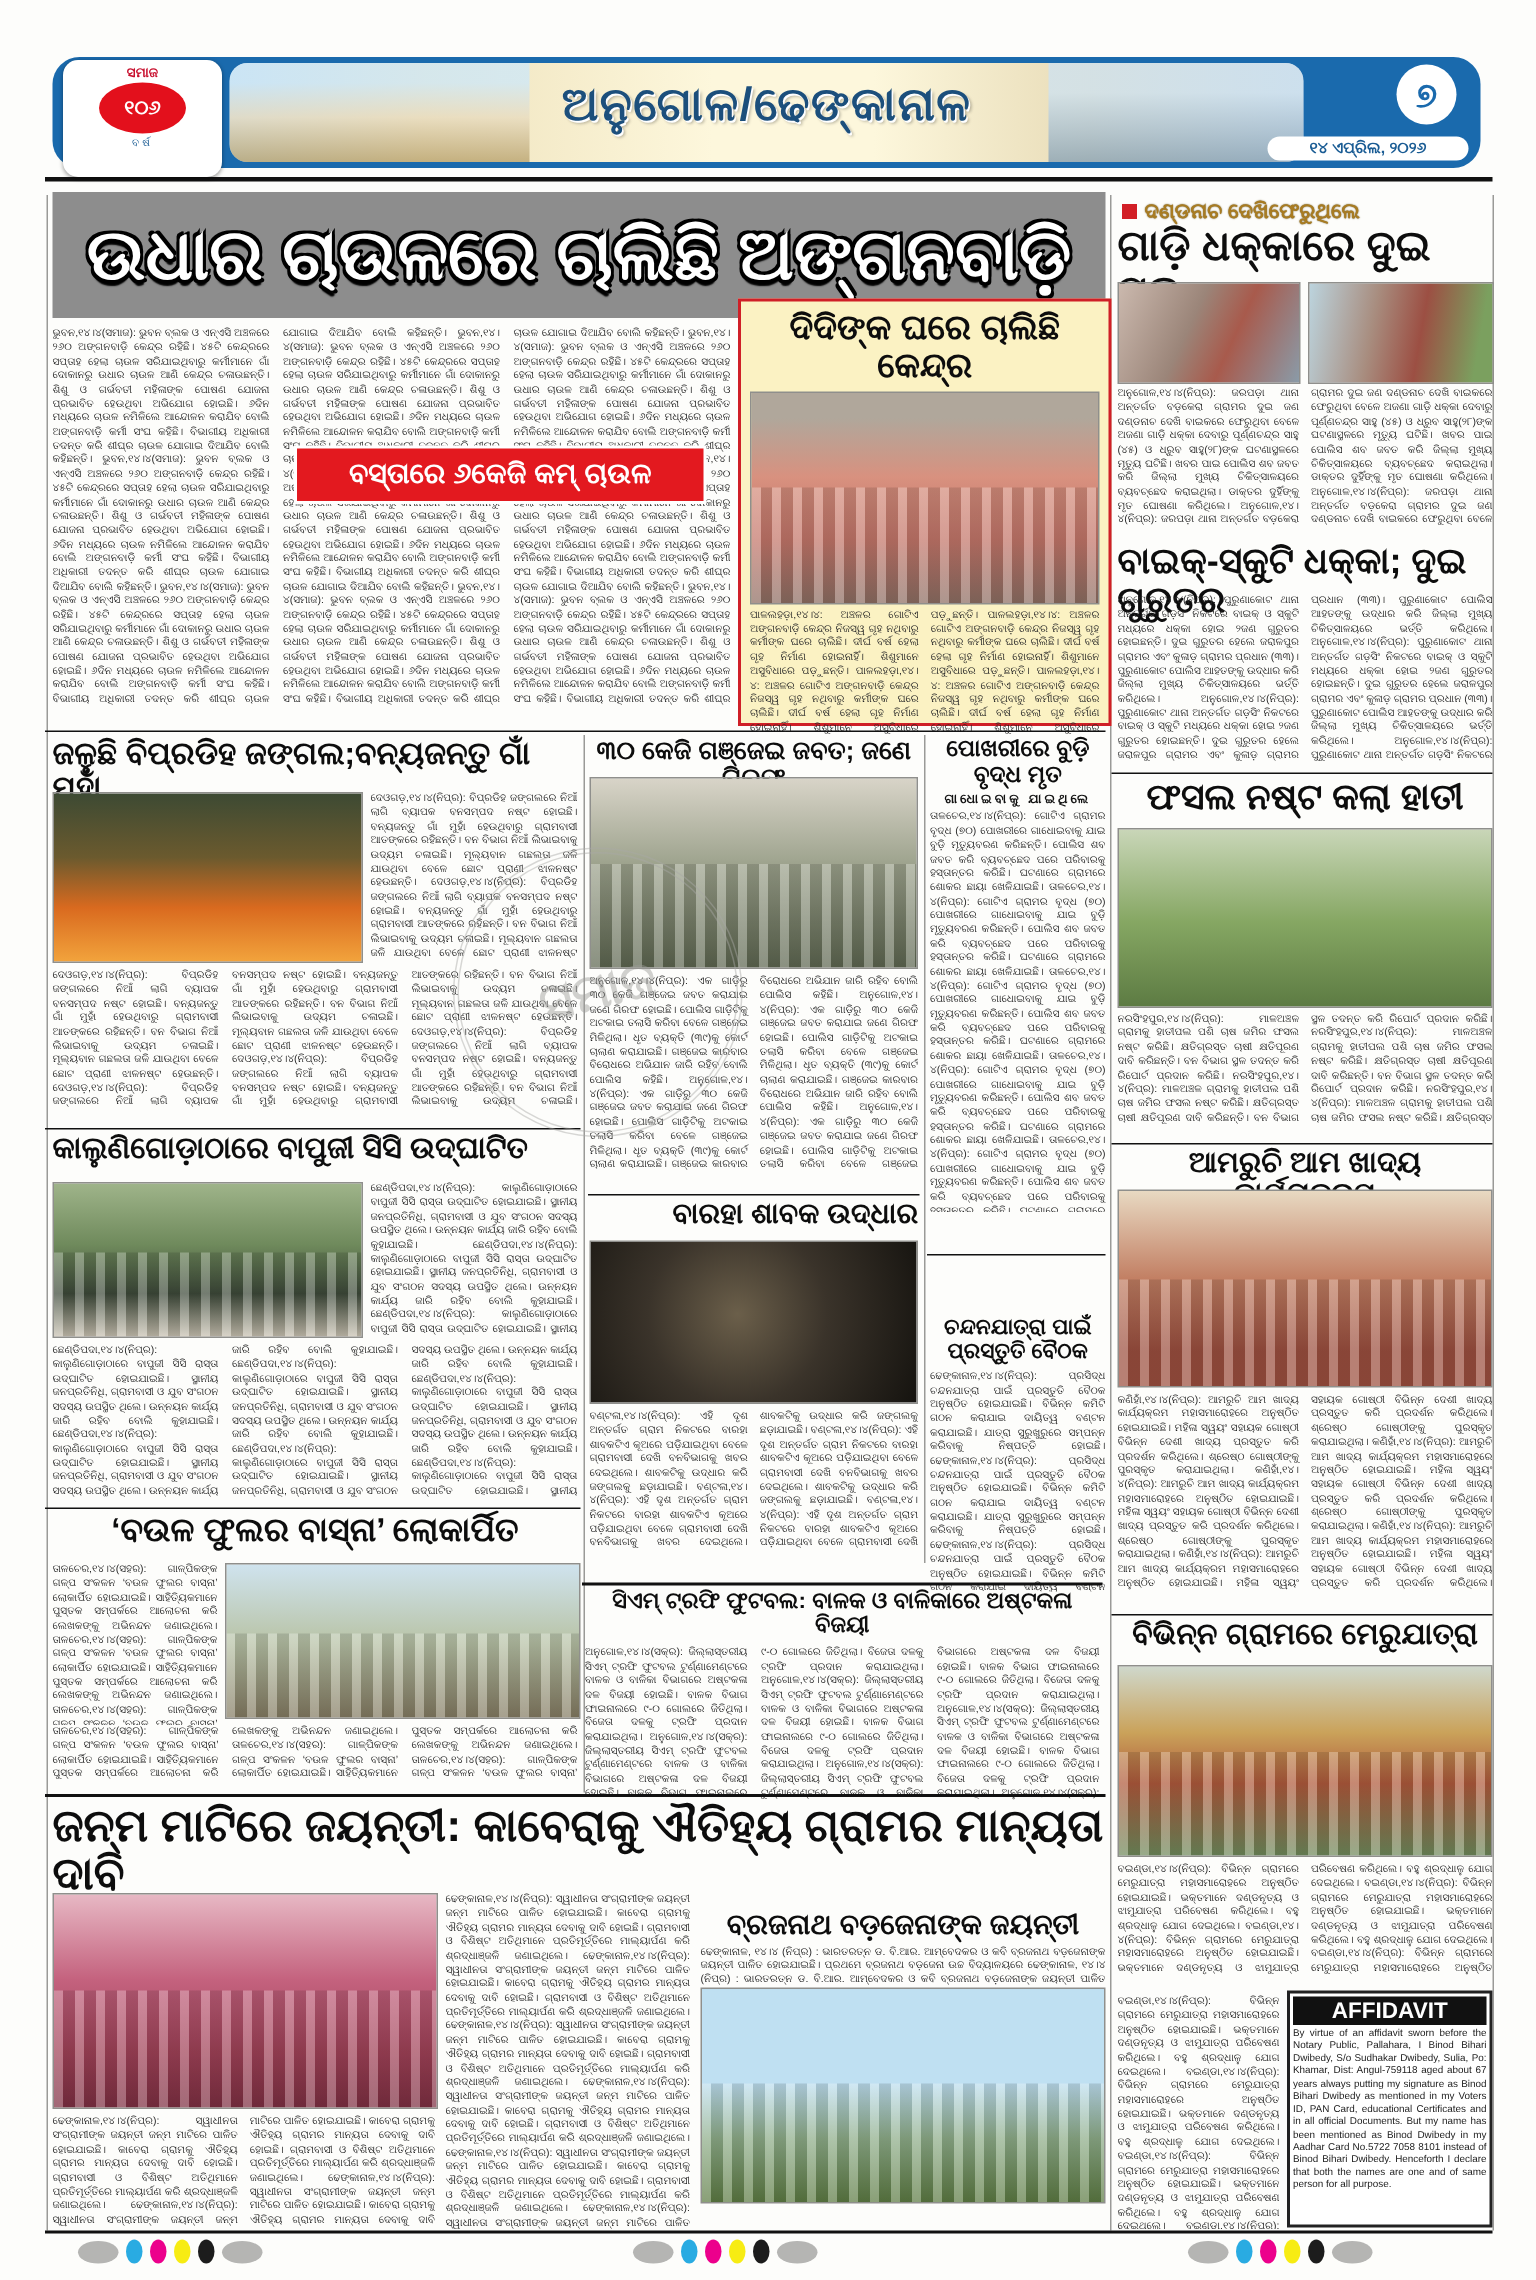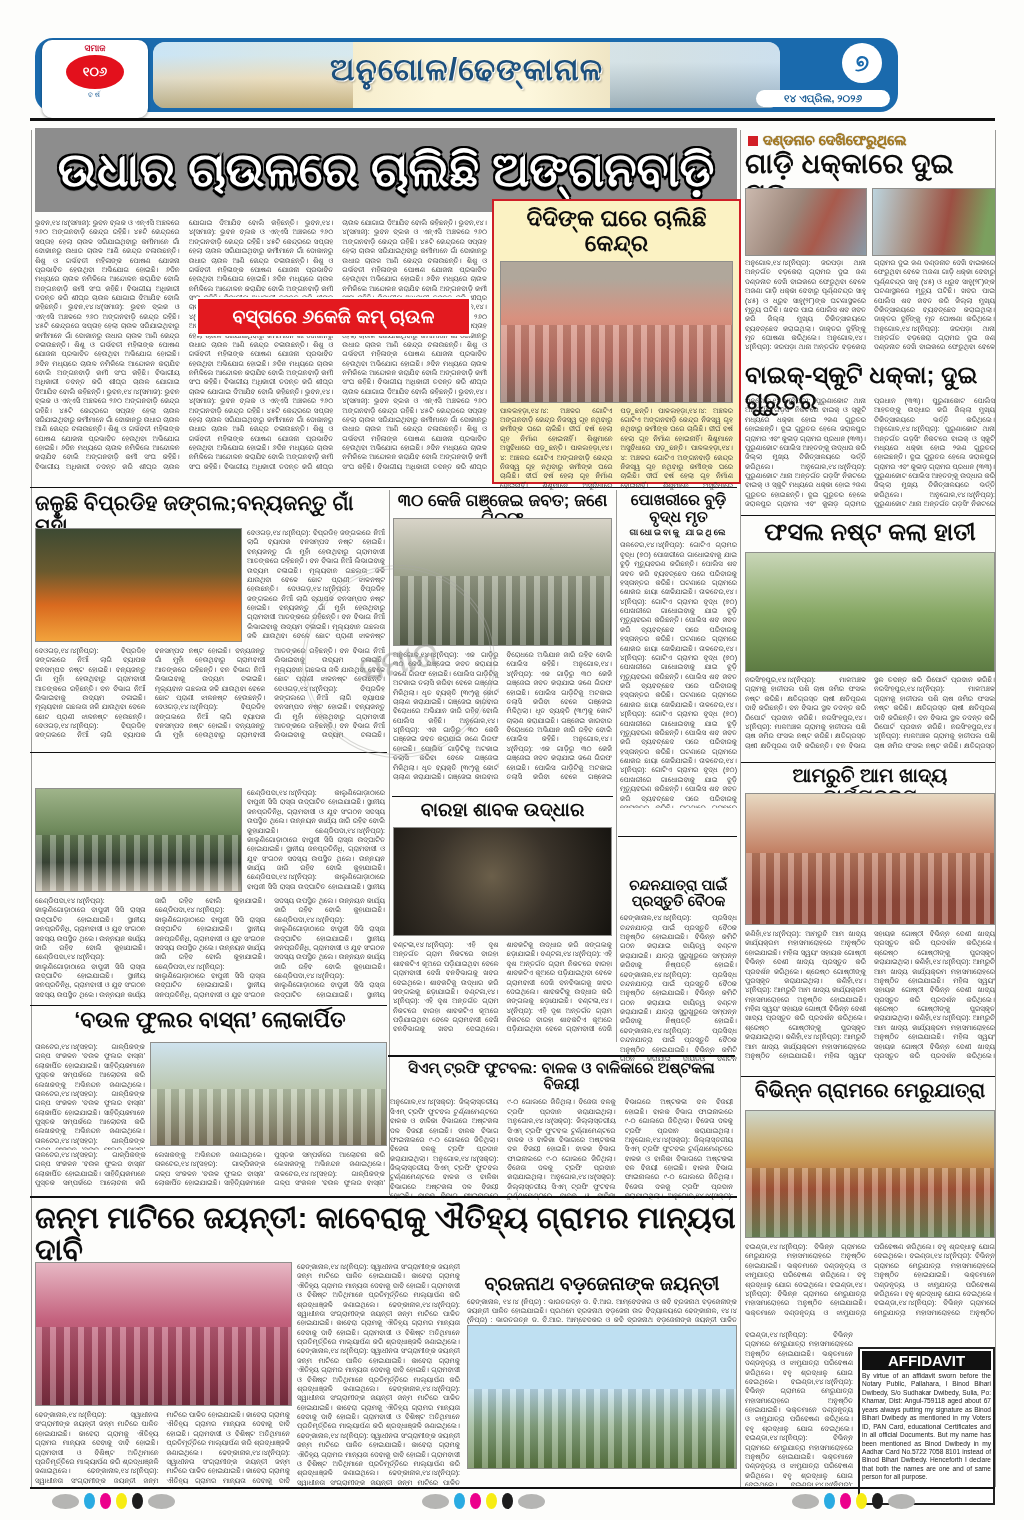--- a/index.html
+++ b/index.html
@@ -1,21 +1,21 @@
 <!DOCTYPE html>
 <html><head>
 <meta charset="utf-8">
 <style>
   html,body{margin:0;padding:0;background:#e9e9e6;}
   #page{position:relative;width:1024px;height:1520px;background:#fdfdfb;margin:0 auto;
         font-family:"Liberation Sans","DejaVu Sans",sans-serif;overflow:hidden;}
   .rule{position:absolute;background:#111;}
   .vrule{position:absolute;background:#9a9a97;width:1px;}
   
-  .banner{position:absolute;left:35px;top:38px;width:863px;height:74px;background:#1a6aad;border-radius:18px;}
+  .banner{position:absolute;left:35px;top:38px;width:952px;height:74px;background:#1a6aad;border-radius:18px;}
   .band{position:absolute;left:118px;right:118px;top:4px;bottom:4px;border-radius:12px;overflow:hidden;
         background:linear-gradient(90deg,#b9d7ec 0%,#efe3bd 18%,#fdf7dc 45%,#fdf7dc 60%,#e8dcb8 80%,#c3d6e6 100%);}
   .temple{position:absolute;left:0;top:0;width:200px;height:100%;
         background:linear-gradient(180deg,#cfe8f7 20%,#e8dcc0 55%,#b9a36f 100%);opacity:.8;}
   .factory{position:absolute;right:0;top:0;width:170px;height:100%;
         background:linear-gradient(180deg,#cfe2ef 30%,#a9bfcf 70%,#8aa3b5 100%);opacity:.8;}
   .banner-title{position:absolute;left:0;right:0;top:10px;text-align:center;font-size:31px;font-weight:800;
         color:#1c4f7c;text-shadow:1px 1px 0 #fff,2px 2px 2px rgba(0,0,0,.25);letter-spacing:1px;}
   .logo{position:absolute;left:7px;top:4px;width:106px;height:78px;background:#fff;border-radius:10px;
         box-shadow:0 1px 3px rgba(0,0,0,.4);text-align:center;z-index:3;}
@@ -43,21 +43,21 @@
         text-shadow:-2px -2px 0 #000,2px -2px 0 #000,-2px 2px 0 #000,2px 2px 0 #000,0 4px 1px #000;}
   .redbox{position:absolute;left:198px;top:299px;width:271px;height:35px;background:#e3191f;z-index:2;
         display:flex;align-items:center;justify-content:center;color:#fff;font-size:19px;font-weight:800;
         box-shadow:0 0 0 2px #fff;}
   .didi{position:absolute;left:492px;top:199px;width:245px;height:281px;background:#fbf2c3;
         border:2px solid #cf1f27;z-index:2;}
   .kicker{display:flex;align-items:center;gap:5px;font-size:14px;font-weight:800;color:#a97c22;
         text-shadow:0 0 1px #5e4a12;}
   .ksq{width:10px;height:10px;background:#d21f26;display:inline-block;}
   .affid{position:absolute;left:858px;top:1327px;width:137px;height:158px;border:2px solid #222;
-        background:#fff;padding:2px;box-sizing:border-box;margin-top:20px;}
+        background:#fff;padding:2px;box-sizing:border-box;}
   .affid-title{background:#111;color:#fff;text-align:center;font-weight:800;font-size:15px;padding:1px 0;}
   .affid-body{font-size:6.6px;line-height:1.28;text-align:justify;color:#222;margin-top:2px;
         font-family:"Liberation Sans",sans-serif;}
   .dotsgrp{position:absolute;top:1493px;display:flex;align-items:center;gap:5px;}
   .dot{display:inline-block;border-radius:50%;}
   .wm{position:absolute;left:302px;top:565px;width:185px;height:185px;border:4px double #a9a9a6;
         border-radius:50%;opacity:.45;transform:rotate(-14deg);display:flex;align-items:center;
         justify-content:center;font-size:34px;font-weight:800;color:#9a9a97;z-index:4;pointer-events:none;}
   .subhead{font-weight:800;font-size:8.5px;letter-spacing:2px;text-align:center;color:#111;margin:2px 0;}
   
@@ -153,27 +153,28 @@
     <div class="ph g-field" style="left:0;top:33px;width:248px;height:118px;"></div>
     <div class="b b2" style="position:absolute;left:0;top:156px;width:250px;height:84px;">ନରସିଂହପୁର,୧୪।୪(ନିପ୍ର): ମାଳଅଞ୍ଚଳ ଗ୍ରାମକୁ ହାତୀପଲ ପଶି ଚାଷ ଜମିର ଫସଲ ନଷ୍ଟ କରିଛି। କ୍ଷତିଗ୍ରସ୍ତ ଚାଷୀ କ୍ଷତିପୂରଣ ଦାବି କରିଛନ୍ତି। ବନ ବିଭାଗ ସ୍ଥଳ ତଦନ୍ତ କରି ରିପୋର୍ଟ ପ୍ରଦାନ କରିଛି।  ନରସିଂହପୁର,୧୪।୪(ନିପ୍ର): ମାଳଅଞ୍ଚଳ ଗ୍ରାମକୁ ହାତୀପଲ ପଶି ଚାଷ ଜମିର ଫସଲ ନଷ୍ଟ କରିଛି। କ୍ଷତିଗ୍ରସ୍ତ ଚାଷୀ କ୍ଷତିପୂରଣ ଦାବି କରିଛନ୍ତି। ବନ ବିଭାଗ ସ୍ଥଳ ତଦନ୍ତ କରି ରିପୋର୍ଟ ପ୍ରଦାନ କରିଛି।  ନରସିଂହପୁର,୧୪।୪(ନିପ୍ର): ମାଳଅଞ୍ଚଳ ଗ୍ରାମକୁ ହାତୀପଲ ପଶି ଚାଷ ଜମିର ଫସଲ ନଷ୍ଟ କରିଛି। କ୍ଷତିଗ୍ରସ୍ତ ଚାଷୀ କ୍ଷତିପୂରଣ ଦାବି କରିଛନ୍ତି। ବନ ବିଭାଗ ସ୍ଥଳ ତଦନ୍ତ କରି ରିପୋର୍ଟ ପ୍ରଦାନ କରିଛି।  ନରସିଂହପୁର,୧୪।୪(ନିପ୍ର): ମାଳଅଞ୍ଚଳ ଗ୍ରାମକୁ ହାତୀପଲ ପଶି ଚାଷ ଜମିର ଫସଲ ନଷ୍ଟ କରିଛି। କ୍ଷତିଗ୍ରସ୍ତ ଚାଷୀ କ୍ଷତିପୂରଣ ଦାବି କରିଛନ୍ତି। ବନ ବିଭାଗ ସ୍ଥଳ ତଦନ୍ତ କରି ରିପୋର୍ଟ ପ୍ରଦାନ କରିଛି। </div>
   </div>
 
   <div class="rule" style="left:30px;top:752px;width:357px;height:1px;"></div>
   <div class="rule" style="left:392px;top:796px;width:221px;height:1px;"></div>
   <div class="rule" style="left:618px;top:836px;width:119px;height:1px;"></div>
   <div class="rule" style="left:741px;top:762px;width:254px;height:1px;"></div>
 
   <div class="sec" style="left:35px;top:756px;width:350px;height:248px;">
+    <div class="h" style="font-size:20px;">କାଲୁଣିଗୋଡ଼ାଠାରେ ବାପୁଜୀ ସିସି ଉଦ୍‌ଘାଟିତ</div>
     <div class="ph g-cc crowd" style="left:0;top:32px;width:205px;height:102px;"></div>
     <div class="b" style="position:absolute;left:212px;top:32px;width:138px;height:102px;">ଛେଣ୍ଡିପଦା,୧୪।୪(ନିପ୍ର): କାଲୁଣିଗୋଡ଼ାଠାରେ ବାପୁଜୀ ସିସି ରାସ୍ତା ଉଦ୍‌ଘାଟିତ ହୋଇଯାଇଛି। ସ୍ଥାନୀୟ ଜନପ୍ରତିନିଧି, ଗ୍ରାମବାସୀ ଓ ଯୁବ ସଂଗଠନ ସଦସ୍ୟ ଉପସ୍ଥିତ ଥିଲେ। ଉନ୍ନୟନ କାର୍ଯ୍ୟ ଜାରି ରହିବ ବୋଲି କୁହାଯାଇଛି।  ଛେଣ୍ଡିପଦା,୧୪।୪(ନିପ୍ର): କାଲୁଣିଗୋଡ଼ାଠାରେ ବାପୁଜୀ ସିସି ରାସ୍ତା ଉଦ୍‌ଘାଟିତ ହୋଇଯାଇଛି। ସ୍ଥାନୀୟ ଜନପ୍ରତିନିଧି, ଗ୍ରାମବାସୀ ଓ ଯୁବ ସଂଗଠନ ସଦସ୍ୟ ଉପସ୍ଥିତ ଥିଲେ। ଉନ୍ନୟନ କାର୍ଯ୍ୟ ଜାରି ରହିବ ବୋଲି କୁହାଯାଇଛି।  ଛେଣ୍ଡିପଦା,୧୪।୪(ନିପ୍ର): କାଲୁଣିଗୋଡ଼ାଠାରେ ବାପୁଜୀ ସିସି ରାସ୍ତା ଉଦ୍‌ଘାଟିତ ହୋଇଯାଇଛି। ସ୍ଥାନୀୟ ଜନପ୍ରତିନିଧି, ଗ୍ରାମବାସୀ ଓ ଯୁବ ସଂଗଠନ ସଦସ୍ୟ ଉପସ୍ଥିତ ଥିଲେ। ଉନ୍ନୟନ କାର୍ଯ୍ୟ ଜାରି ରହିବ ବୋଲି କୁହାଯାଇଛି। </div>
     <div class="b b3" style="position:absolute;left:0;top:140px;width:350px;height:104px;">ଛେଣ୍ଡିପଦା,୧୪।୪(ନିପ୍ର): କାଲୁଣିଗୋଡ଼ାଠାରେ ବାପୁଜୀ ସିସି ରାସ୍ତା ଉଦ୍‌ଘାଟିତ ହୋଇଯାଇଛି। ସ୍ଥାନୀୟ ଜନପ୍ରତିନିଧି, ଗ୍ରାମବାସୀ ଓ ଯୁବ ସଂଗଠନ ସଦସ୍ୟ ଉପସ୍ଥିତ ଥିଲେ। ଉନ୍ନୟନ କାର୍ଯ୍ୟ ଜାରି ରହିବ ବୋଲି କୁହାଯାଇଛି।  ଛେଣ୍ଡିପଦା,୧୪।୪(ନିପ୍ର): କାଲୁଣିଗୋଡ଼ାଠାରେ ବାପୁଜୀ ସିସି ରାସ୍ତା ଉଦ୍‌ଘାଟିତ ହୋଇଯାଇଛି। ସ୍ଥାନୀୟ ଜନପ୍ରତିନିଧି, ଗ୍ରାମବାସୀ ଓ ଯୁବ ସଂଗଠନ ସଦସ୍ୟ ଉପସ୍ଥିତ ଥିଲେ। ଉନ୍ନୟନ କାର୍ଯ୍ୟ ଜାରି ରହିବ ବୋଲି କୁହାଯାଇଛି।  ଛେଣ୍ଡିପଦା,୧୪।୪(ନିପ୍ର): କାଲୁଣିଗୋଡ଼ାଠାରେ ବାପୁଜୀ ସିସି ରାସ୍ତା ଉଦ୍‌ଘାଟିତ ହୋଇଯାଇଛି। ସ୍ଥାନୀୟ ଜନପ୍ରତିନିଧି, ଗ୍ରାମବାସୀ ଓ ଯୁବ ସଂଗଠନ ସଦସ୍ୟ ଉପସ୍ଥିତ ଥିଲେ। ଉନ୍ନୟନ କାର୍ଯ୍ୟ ଜାରି ରହିବ ବୋଲି କୁହାଯାଇଛି।  ଛେଣ୍ଡିପଦା,୧୪।୪(ନିପ୍ର): କାଲୁଣିଗୋଡ଼ାଠାରେ ବାପୁଜୀ ସିସି ରାସ୍ତା ଉଦ୍‌ଘାଟିତ ହୋଇଯାଇଛି। ସ୍ଥାନୀୟ ଜନପ୍ରତିନିଧି, ଗ୍ରାମବାସୀ ଓ ଯୁବ ସଂଗଠନ ସଦସ୍ୟ ଉପସ୍ଥିତ ଥିଲେ। ଉନ୍ନୟନ କାର୍ଯ୍ୟ ଜାରି ରହିବ ବୋଲି କୁହାଯାଇଛି।  ଛେଣ୍ଡିପଦା,୧୪।୪(ନିପ୍ର): କାଲୁଣିଗୋଡ଼ାଠାରେ ବାପୁଜୀ ସିସି ରାସ୍ତା ଉଦ୍‌ଘାଟିତ ହୋଇଯାଇଛି। ସ୍ଥାନୀୟ ଜନପ୍ରତିନିଧି, ଗ୍ରାମବାସୀ ଓ ଯୁବ ସଂଗଠନ ସଦସ୍ୟ ଉପସ୍ଥିତ ଥିଲେ। ଉନ୍ନୟନ କାର୍ଯ୍ୟ ଜାରି ରହିବ ବୋଲି କୁହାଯାଇଛି।  ଛେଣ୍ଡିପଦା,୧୪।୪(ନିପ୍ର): କାଲୁଣିଗୋଡ଼ାଠାରେ ବାପୁଜୀ ସିସି ରାସ୍ତା ଉଦ୍‌ଘାଟିତ ହୋଇଯାଇଛି। ସ୍ଥାନୀୟ ଜନପ୍ରତିନିଧି, ଗ୍ରାମବାସୀ ଓ ଯୁବ ସଂଗଠନ ସଦସ୍ୟ ଉପସ୍ଥିତ ଥିଲେ। ଉନ୍ନୟନ କାର୍ଯ୍ୟ ଜାରି ରହିବ ବୋଲି କୁହାଯାଇଛି। </div>
   </div>
 
   <div class="sec" style="left:393px;top:800px;width:219px;height:242px;">
-    <div class="h ctr" style="font-size:19px;">ବାରହା ଶାବକ ଉଦ୍ଧାର</div>
+    <div class="h ctr" style="font-size:19px;text-align:right;">ବାରହା ଶାବକ ଉଦ୍ଧାର</div>
     <div class="ph g-night" style="left:0;top:27px;width:217px;height:107px;"></div>
     <div class="b b2" style="position:absolute;left:0;top:140px;width:219px;height:98px;">ବଣ୍ଟଳା,୧୪।୪(ନିପ୍ର): ଏହି ଦୃଶ ଅନ୍ତର୍ଗତ ଗ୍ରାମ ନିକଟରେ ବାରହା ଶାବକଟିଏ କୂଅରେ ପଡ଼ିଯାଇଥିବା ବେଳେ ଗ୍ରାମବାସୀ ଦେଖି ବନବିଭାଗକୁ ଖବର ଦେଇଥିଲେ। ଶାବକଟିକୁ ଉଦ୍ଧାର କରି ଜଙ୍ଗଲକୁ ଛଡ଼ାଯାଇଛି।  ବଣ୍ଟଳା,୧୪।୪(ନିପ୍ର): ଏହି ଦୃଶ ଅନ୍ତର୍ଗତ ଗ୍ରାମ ନିକଟରେ ବାରହା ଶାବକଟିଏ କୂଅରେ ପଡ଼ିଯାଇଥିବା ବେଳେ ଗ୍ରାମବାସୀ ଦେଖି ବନବିଭାଗକୁ ଖବର ଦେଇଥିଲେ। ଶାବକଟିକୁ ଉଦ୍ଧାର କରି ଜଙ୍ଗଲକୁ ଛଡ଼ାଯାଇଛି।  ବଣ୍ଟଳା,୧୪।୪(ନିପ୍ର): ଏହି ଦୃଶ ଅନ୍ତର୍ଗତ ଗ୍ରାମ ନିକଟରେ ବାରହା ଶାବକଟିଏ କୂଅରେ ପଡ଼ିଯାଇଥିବା ବେଳେ ଗ୍ରାମବାସୀ ଦେଖି ବନବିଭାଗକୁ ଖବର ଦେଇଥିଲେ। ଶାବକଟିକୁ ଉଦ୍ଧାର କରି ଜଙ୍ଗଲକୁ ଛଡ଼ାଯାଇଛି।  ବଣ୍ଟଳା,୧୪।୪(ନିପ୍ର): ଏହି ଦୃଶ ଅନ୍ତର୍ଗତ ଗ୍ରାମ ନିକଟରେ ବାରହା ଶାବକଟିଏ କୂଅରେ ପଡ଼ିଯାଇଥିବା ବେଳେ ଗ୍ରାମବାସୀ ଦେଖି ବନବିଭାଗକୁ ଖବର ଦେଇଥିଲେ। ଶାବକଟିକୁ ଉଦ୍ଧାର କରି ଜଙ୍ଗଲକୁ ଛଡ଼ାଯାଇଛି। </div>
   </div>
 
   <div class="sec" style="left:620px;top:840px;width:117px;height:202px;margin-top:38px;">
     <div class="h ctr" style="font-size:14.5px;">ଚନ୍ଦନଯାତ୍ରା ପାଇଁ ପ୍ରସ୍ତୁତି ବୈଠକ</div>
     <div class="b" style="height:148px;margin-top:4px;">ଢେଙ୍କାନାଳ,୧୪।୪(ନିପ୍ର): ପ୍ରସିଦ୍ଧ ଚନ୍ଦନଯାତ୍ରା ପାଇଁ ପ୍ରସ୍ତୁତି ବୈଠକ ଅନୁଷ୍ଠିତ ହୋଇଯାଇଛି। ବିଭିନ୍ନ କମିଟି ଗଠନ କରାଯାଇ ଦାୟିତ୍ୱ ବଣ୍ଟନ କରାଯାଇଛି। ଯାତ୍ରା ସୁରୁଖୁରୁରେ ସମ୍ପନ୍ନ କରିବାକୁ ନିଷ୍ପତ୍ତି ହୋଇଛି।  ଢେଙ୍କାନାଳ,୧୪।୪(ନିପ୍ର): ପ୍ରସିଦ୍ଧ ଚନ୍ଦନଯାତ୍ରା ପାଇଁ ପ୍ରସ୍ତୁତି ବୈଠକ ଅନୁଷ୍ଠିତ ହୋଇଯାଇଛି। ବିଭିନ୍ନ କମିଟି ଗଠନ କରାଯାଇ ଦାୟିତ୍ୱ ବଣ୍ଟନ କରାଯାଇଛି। ଯାତ୍ରା ସୁରୁଖୁରୁରେ ସମ୍ପନ୍ନ କରିବାକୁ ନିଷ୍ପତ୍ତି ହୋଇଛି।  ଢେଙ୍କାନାଳ,୧୪।୪(ନିପ୍ର): ପ୍ରସିଦ୍ଧ ଚନ୍ଦନଯାତ୍ରା ପାଇଁ ପ୍ରସ୍ତୁତି ବୈଠକ ଅନୁଷ୍ଠିତ ହୋଇଯାଇଛି। ବିଭିନ୍ନ କମିଟି ଗଠନ କରାଯାଇ ଦାୟିତ୍ୱ ବଣ୍ଟନ କରାଯାଇଛି। ଯାତ୍ରା ସୁରୁଖୁରୁରେ ସମ୍ପନ୍ନ କରିବାକୁ ନିଷ୍ପତ୍ତି ହୋଇଛି।  ଢେଙ୍କାନାଳ,୧୪।୪(ନିପ୍ର): ପ୍ରସିଦ୍ଧ ଚନ୍ଦନଯାତ୍ରା ପାଇଁ ପ୍ରସ୍ତୁତି ବୈଠକ ଅନୁଷ୍ଠିତ ହୋଇଯାଇଛି। ବିଭିନ୍ନ କମିଟି ଗଠନ କରାଯାଇ ଦାୟିତ୍ୱ ବଣ୍ଟନ କରାଯାଇଛି। ଯାତ୍ରା ସୁରୁଖୁରୁରେ ସମ୍ପନ୍ନ କରିବାକୁ ନିଷ୍ପତ୍ତି ହୋଇଛି। </div>
   </div>
 
   <div class="sec" style="left:745px;top:765px;width:250px;height:310px;">

